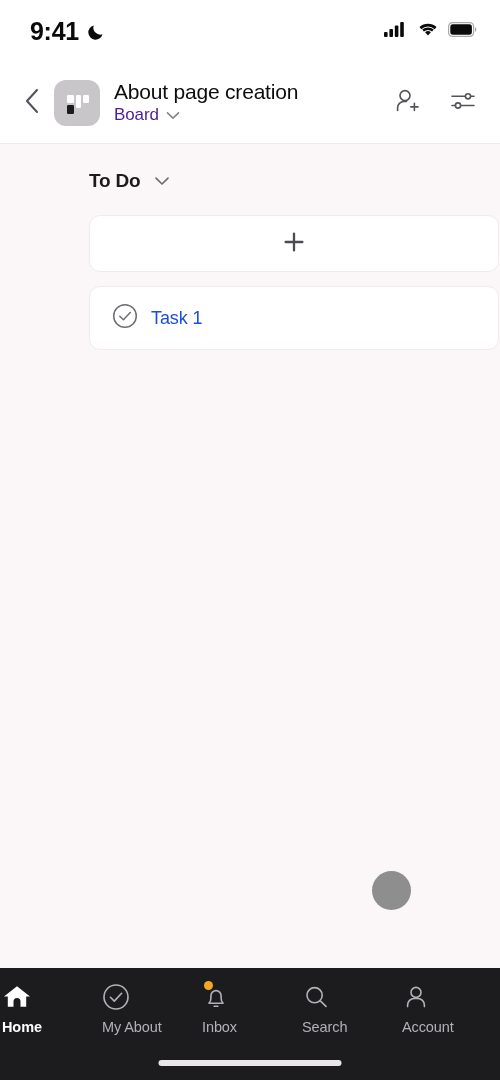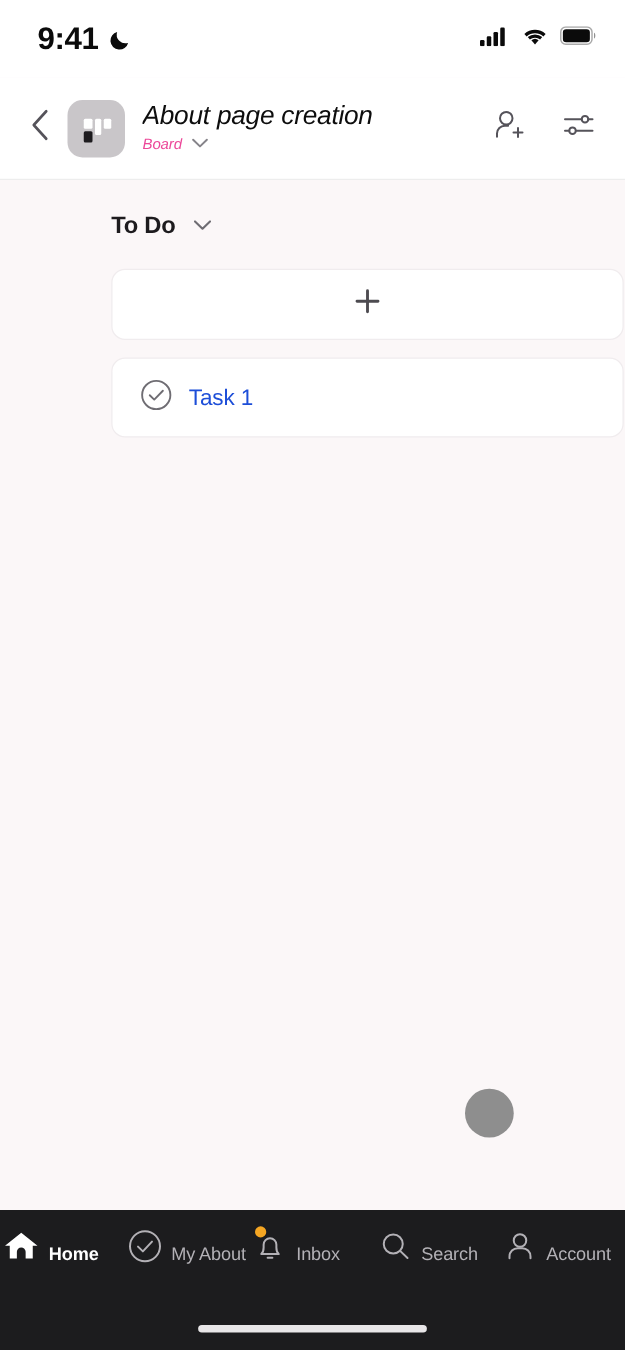--- a/index.html
+++ b/index.html
@@ -31,27 +31,27 @@
     border-bottom:1px solid #ededed;
   }
   .back-btn {
     width:40px; height:40px; display:flex; align-items:center; justify-content:center;
     flex:0 0 auto; margin-right:2px;
   }
   .board-avatar {
     width:46px; height:46px; border-radius:12px; background:#c9c6c9;
     position:relative; flex:0 0 auto; margin-right:14px;
   }
-  .hdr-texts { flex:1 1 auto; min-width:0;font-style:italic; }
+  .hdr-texts { flex:1 1 auto; min-width:0; }
   .hdr-title {
     font-size:21px; font-weight:400; color:#0d0d0d; letter-spacing:-0.2px;
     white-space:nowrap; overflow:hidden; line-height:1.15;
   }
   .hdr-sub-row { display:flex; align-items:center; gap:7px; margin-top:1px; }
-  .hdr-sub { font-size:12px; color:#ec4899; letter-spacing:-0.1px; }
+  .hdr-sub { font-size:17px; color:#4c1d95; letter-spacing:-0.1px; }
   .hdr-actions { display:flex; align-items:center; gap:26px; flex:0 0 auto; margin-left:10px; }
   .hdr-icon-btn { width:30px; height:30px; display:flex; align-items:center; justify-content:center; }
 
   
   .board {
     position:absolute; top:144px; left:0; width:500px; height:824px;
     background:#fbf7f8; overflow:hidden;
   }
   .columns { display:flex; align-items:flex-start; padding-top:22px;padding-left:29px; }
   .column { flex:0 0 auto; width:410px; margin-left:60px; }
@@ -74,21 +74,21 @@
     border-radius:50%; background:#8e8e8e;
   }
 
   
   .tabbar {
     position:absolute; left:0; bottom:0; width:500px; height:112px;
     background:#1c1c1e;
     display:flex; align-items:flex-start; justify-content:space-around;
     padding-top:14px;
   }
-  .tab { width:96px; display:flex; flex-direction:row; align-items:flex-end; gap:7px; position:relative; }
+  .tab { width:96px; display:flex; flex-direction:column; align-items:flex-start; gap:7px; position:relative; }
   .tab-icon { height:30px; display:flex; align-items:center; justify-content:center; position:relative; }
   .tab-label { font-size:14.5px; color:#b3b1b6; letter-spacing:-0.1px; }
   .tab.active .tab-label { color:#ffffff; font-weight:700; }
   .badge-dot {
     position:absolute; right:17px; top:-1px; width:9px; height:9px;
     border-radius:50%; background:#f5a623;
   }
   .home-indicator {
     position:absolute; left:50%; transform:translateX(-50%); bottom:14px;
     width:183px; height:6px; border-radius:3px; background:#e8e6e8;

